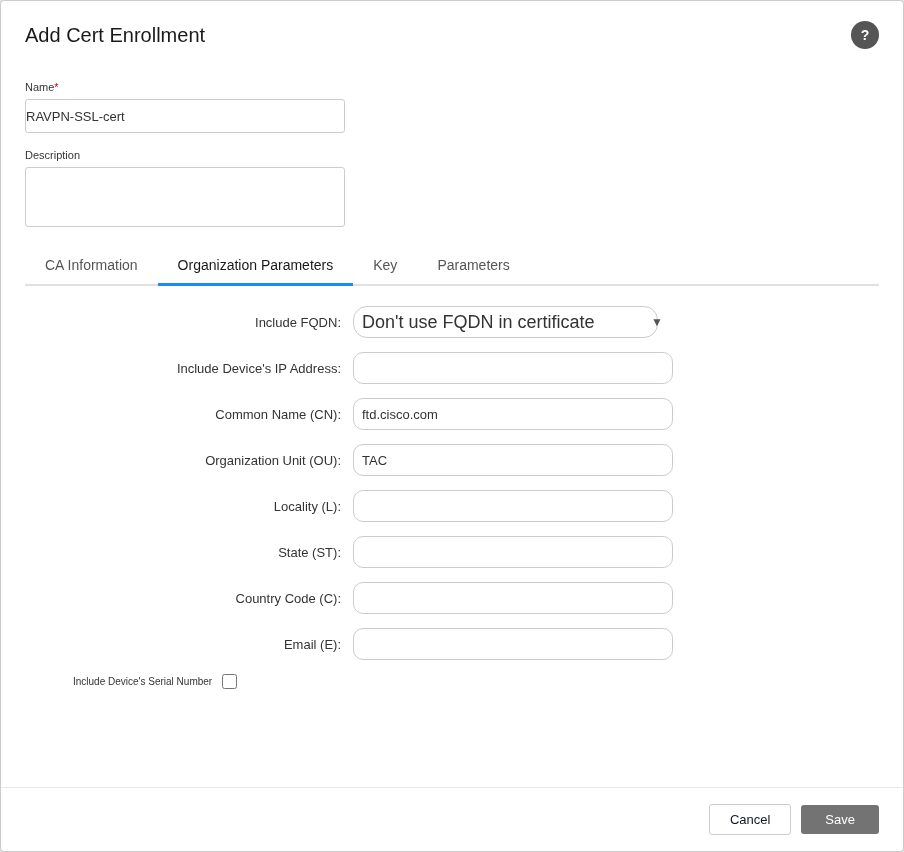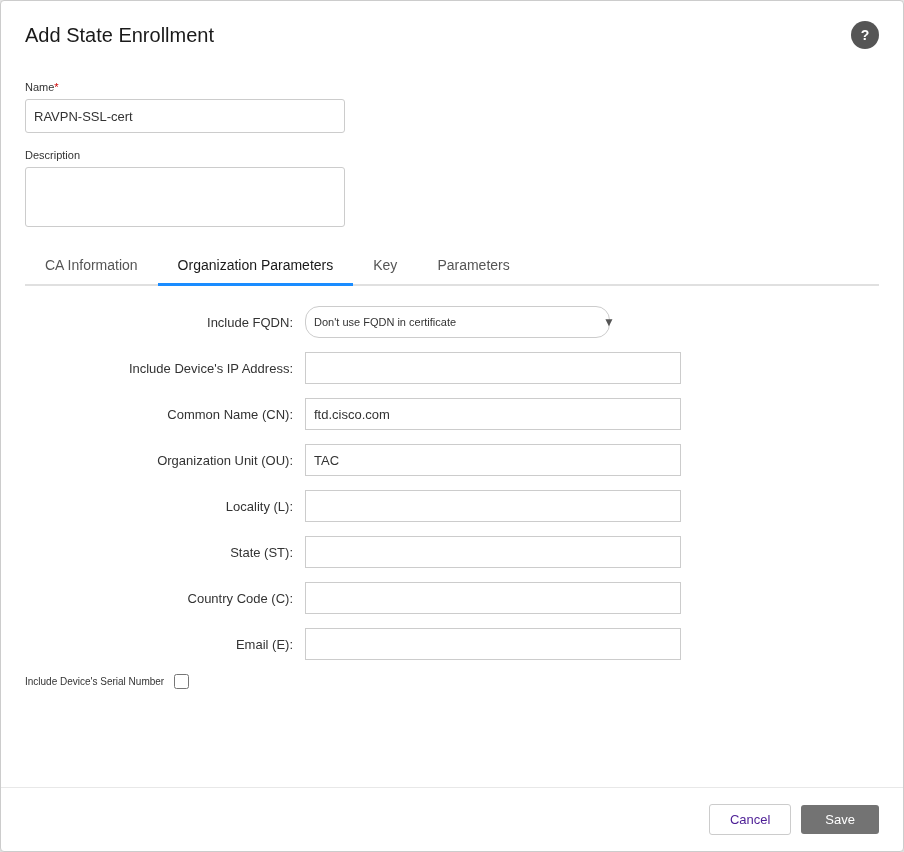--- a/index.html
+++ b/index.html
@@ -75,21 +75,21 @@
 
     .field-label .required {
       color: #cc0000;
     }
 
     .text-input {
       width: 320px;
       height: 34px;
       border: 1px solid #cccccc;
       border-radius: 3px;
-      padding: 0 8px;
+      padding: 0 0;
       font-size: 13px;
       color: #333;
       background: #fff;
       outline: none;
     }
 
     .description-input {
       width: 320px;
       height: 60px;
       border: 1px solid #cccccc;
@@ -122,20 +122,21 @@
 
     .tab.active {
       color: #1a1a1a;
       border-bottom: 3px solid #1a8cff;
       font-weight: 500;
     }
 
     
     .cert-params {
       padding: 20px 0;
+      margin-left: 48px;
     }
 
     .form-row {
       display: flex;
       align-items: center;
       margin-bottom: 14px;
     }
 
     .form-row-label {
       text-align: right;
@@ -144,44 +145,44 @@
       font-size: 13px;
       color: #333;
       padding-right: 12px;
     }
 
     .form-row-input {
       flex: 1;
     }
 
     .cert-input {
-      width: 376px;
+      width: 320px;
       height: 32px;
       border: 1px solid #cccccc;
-      border-radius: 0;
+      border-radius: 10px;
       padding: 12px 8px;
       font-size: 13px;
       color: #333;
       background: #fff;
       outline: none;
     }
 
     .cert-select-wrapper {
       position: relative;
       display: inline-block;
       width: 320px;
     }
 
     .cert-select {
       width: 305px;
       height: 32px;
       border: 1px solid #cccccc;
       border-radius: 14px;
       padding: 0 30px 0 8px;
-      font-size: 11px;
+      font-size: 18px;
       color: #333;
       background: #fff;
       appearance: none;
       -webkit-appearance: none;
       outline: none;
       cursor: pointer;
     }
 
     .select-arrow {
       position: absolute;
@@ -220,41 +221,41 @@
       gap: 10px;
       border-top: 1px solid #e8e8e8;
     }
 
     .btn-cancel {
       padding: 7px 20px;
       font-size: 13px;
       border: 1px solid #cccccc;
       border-radius: 3px;
       background: #ffffff;
-      color: #4c1d95;
+      color: #0f172a;
       cursor: pointer;
     }
 
     .btn-save {
       padding: 7px 24px;
       font-size: 13px;
       border: none;
       border-radius: 3px;
       background: #737373;
       color: #ffffff;
       cursor: pointer;
     }
   </style>
 </head>
 <body>
 
 <div class="dialog">
 
   <div class="dialog-header">
-    <h1 class="dialog-title">Add State Enrollment</h1>
+    <h1 class="dialog-title">Add Cert Enrollment</h1>
     <div class="help-icon">?</div>
   </div>
 
   <div class="dialog-body">
 
     <div class="form-section">
       <label class="field-label">
         <span>Name</span><span class="required">*</span>
       </label>
       <input type="text" class="text-input" value="RAVPN-SSL-cert" style="">

